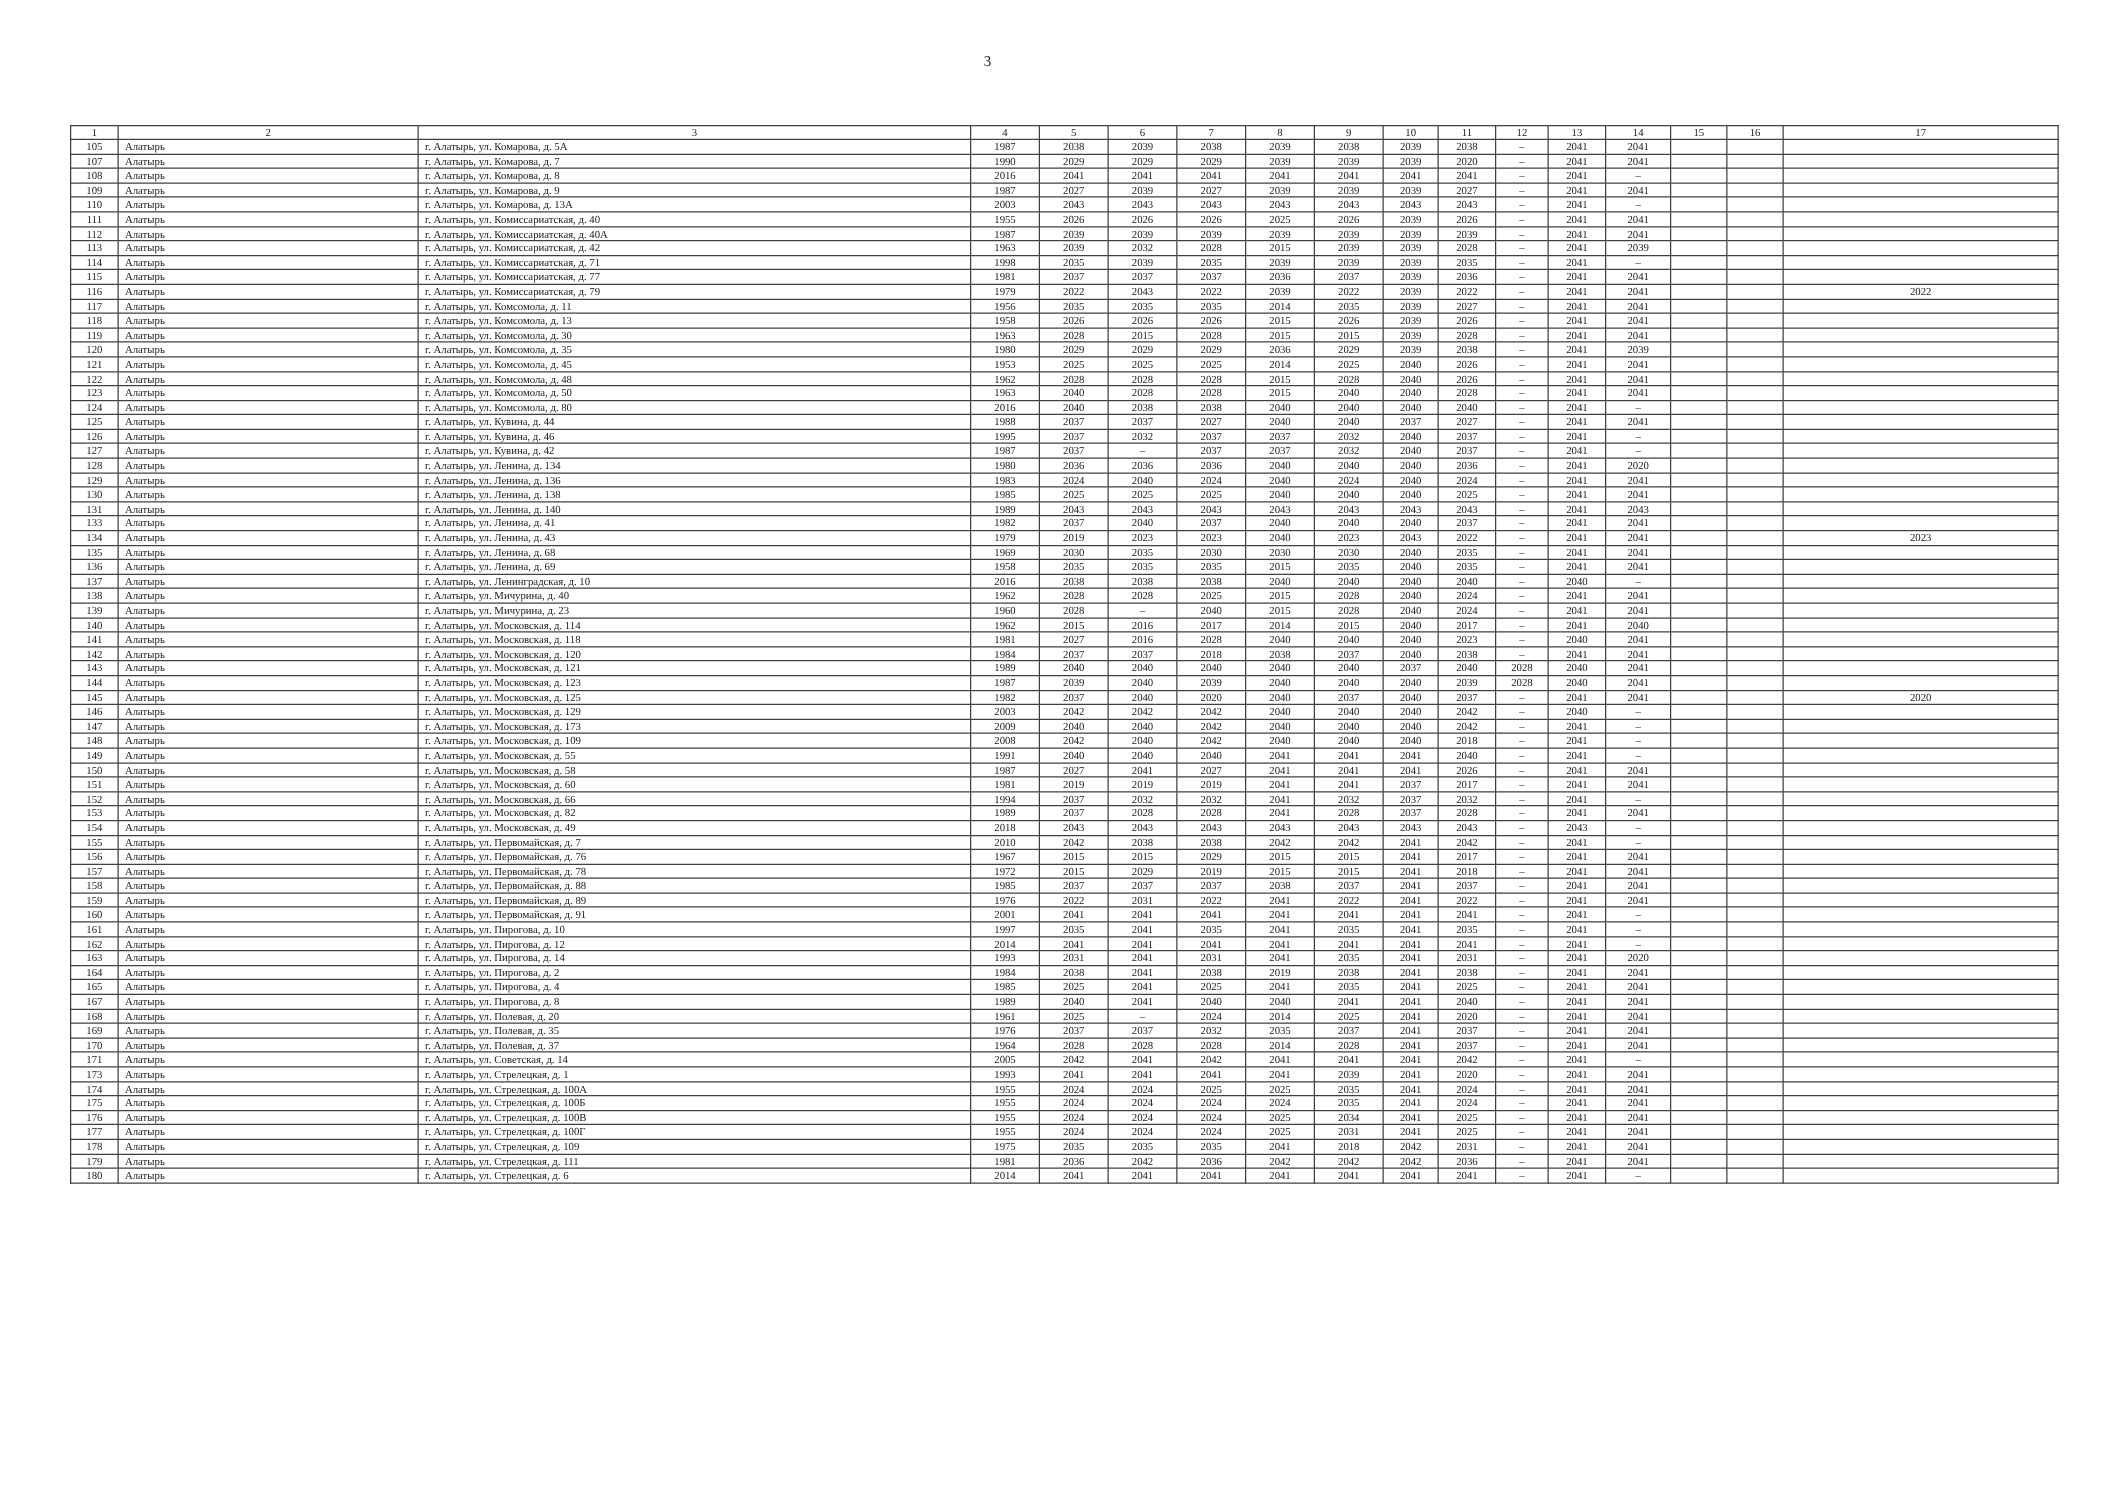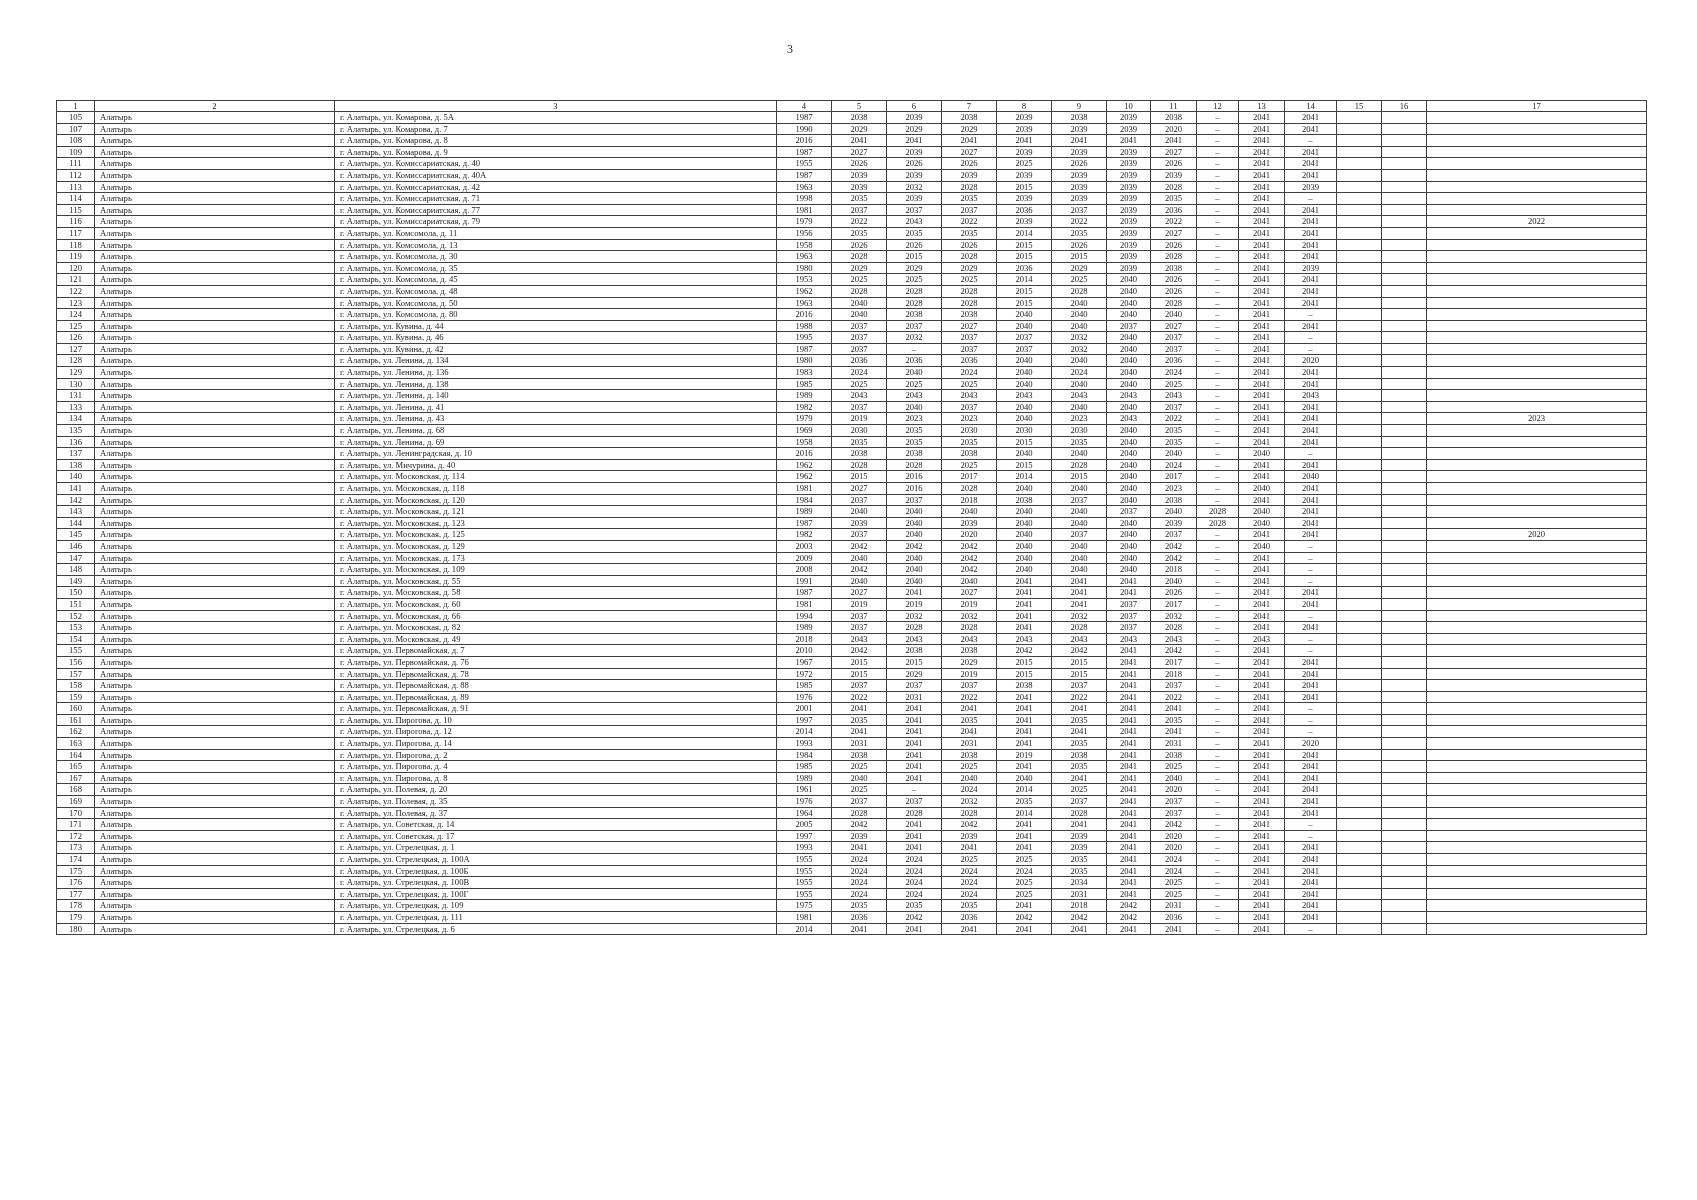--- a/index.html
+++ b/index.html
@@ -164,20 +164,39 @@
         <td class="c9">2039</td>
         <td class="c10">2027</td>
         <td class="c11">–</td>
         <td class="c12">2041</td>
         <td class="c13">2041</td>
         <td class="c14"></td>
         <td class="c15"></td>
         <td class="c16"></td>
       </tr>
       <tr>
+        <td class="c0">110</td>
+        <td class="c1">Алатырь</td>
+        <td class="c2">г. Алатырь, ул. Комарова, д. 13А</td>
+        <td class="c3">2003</td>
+        <td class="c4">2043</td>
+        <td class="c5">2043</td>
+        <td class="c6">2043</td>
+        <td class="c7">2043</td>
+        <td class="c8">2043</td>
+        <td class="c9">2043</td>
+        <td class="c10">2043</td>
+        <td class="c11">–</td>
+        <td class="c12">2041</td>
+        <td class="c13">–</td>
+        <td class="c14"></td>
+        <td class="c15"></td>
+        <td class="c16"></td>
+      </tr>
+      <tr>
         <td class="c0">111</td>
         <td class="c1">Алатырь</td>
         <td class="c2">г. Алатырь, ул. Комиссариатская, д. 40</td>
         <td class="c3">1955</td>
         <td class="c4">2026</td>
         <td class="c5">2026</td>
         <td class="c6">2026</td>
         <td class="c7">2025</td>
         <td class="c8">2026</td>
         <td class="c9">2039</td>
@@ -677,20 +696,39 @@
         <td class="c9">2040</td>
         <td class="c10">2024</td>
         <td class="c11">–</td>
         <td class="c12">2041</td>
         <td class="c13">2041</td>
         <td class="c14"></td>
         <td class="c15"></td>
         <td class="c16"></td>
       </tr>
       <tr>
+        <td class="c0">139</td>
+        <td class="c1">Алатырь</td>
+        <td class="c2">г. Алатырь, ул. Мичурина, д. 23</td>
+        <td class="c3">1960</td>
+        <td class="c4">2028</td>
+        <td class="c5">–</td>
+        <td class="c6">2040</td>
+        <td class="c7">2015</td>
+        <td class="c8">2028</td>
+        <td class="c9">2040</td>
+        <td class="c10">2024</td>
+        <td class="c11">–</td>
+        <td class="c12">2041</td>
+        <td class="c13">2041</td>
+        <td class="c14"></td>
+        <td class="c15"></td>
+        <td class="c16"></td>
+      </tr>
+      <tr>
         <td class="c0">140</td>
         <td class="c1">Алатырь</td>
         <td class="c2">г. Алатырь, ул. Московская, д. 114</td>
         <td class="c3">1962</td>
         <td class="c4">2015</td>
         <td class="c5">2016</td>
         <td class="c6">2017</td>
         <td class="c7">2014</td>
         <td class="c8">2015</td>
         <td class="c9">2040</td>
@@ -1266,39 +1304,20 @@
         <td class="c9">2041</td>
         <td class="c10">2042</td>
         <td class="c11">–</td>
         <td class="c12">2041</td>
         <td class="c13">–</td>
         <td class="c14"></td>
         <td class="c15"></td>
         <td class="c16"></td>
       </tr>
       <tr>
-        <td class="c0">172</td>
-        <td class="c1">Алатырь</td>
-        <td class="c2">г. Алатырь, ул. Советская, д. 17</td>
-        <td class="c3">1997</td>
-        <td class="c4">2039</td>
-        <td class="c5">2041</td>
-        <td class="c6">2039</td>
-        <td class="c7">2041</td>
-        <td class="c8">2039</td>
-        <td class="c9">2041</td>
-        <td class="c10">2020</td>
-        <td class="c11">–</td>
-        <td class="c12">2041</td>
-        <td class="c13">–</td>
-        <td class="c14"></td>
-        <td class="c15"></td>
-        <td class="c16"></td>
-      </tr>
-      <tr>
         <td class="c0">173</td>
         <td class="c1">Алатырь</td>
         <td class="c2">г. Алатырь, ул. Стрелецкая, д. 1</td>
         <td class="c3">1993</td>
         <td class="c4">2041</td>
         <td class="c5">2041</td>
         <td class="c6">2041</td>
         <td class="c7">2041</td>
         <td class="c8">2039</td>
         <td class="c9">2041</td>

